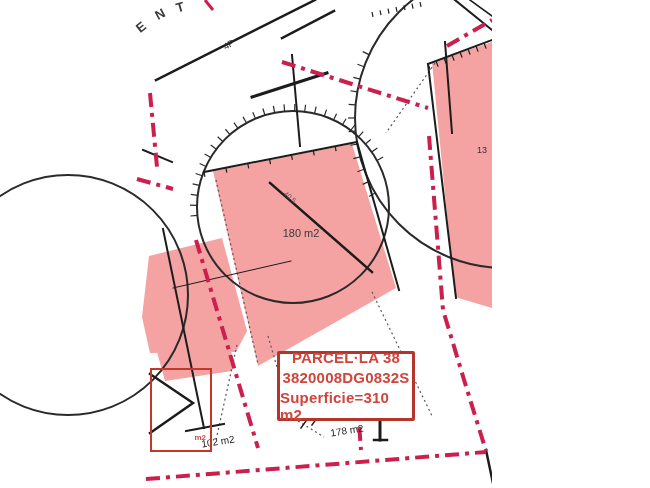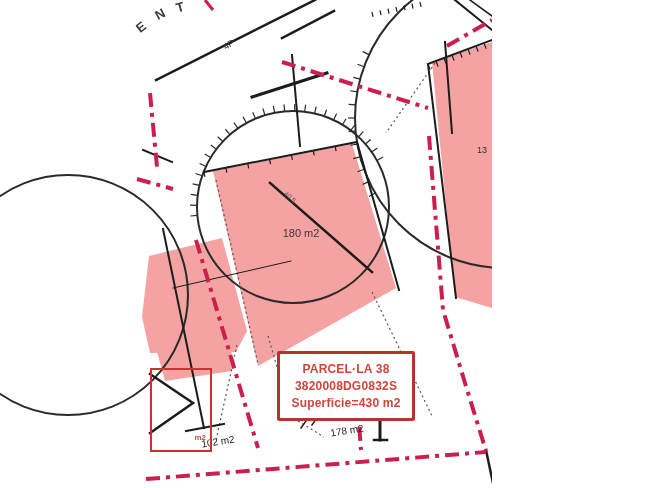--- a/index.html
+++ b/index.html
@@ -4,21 +4,21 @@
 <style>
   html,body{margin:0;padding:0;background:#ffffff;}
   #stage{position:relative;width:650px;height:488px;background:#ffffff;overflow:hidden;
          font-family:"Liberation Sans",sans-serif;}
   #map-svg{position:absolute;left:0;top:0;}
   .map-label{position:absolute;white-space:nowrap;transform-origin:center;line-height:1;}
   .info-box{position:absolute;left:277px;top:351px;width:138px;height:70px;
             background:#ffffff;border:3px solid #b5352c;border-radius:2px;
             display:flex;flex-direction:column;justify-content:center;align-items:center;
             gap:3px;box-sizing:border-box;}
-  .info-line{color:#d0453c;font-size:12px;font-weight:600;letter-spacing:.2px;}
+  .info-line{color:#d0453c;font-size:15px;font-weight:600;letter-spacing:.2px;}
   .small-box{position:absolute;left:150px;top:368px;width:62px;height:84px;
              border:2.5px solid #c0392b;box-sizing:border-box;background:transparent;}
   .small-box .m2{position:absolute;right:4px;bottom:8px;color:#cf4a42;font-size:8px;font-weight:600;}
 </style>
 </head>
 <body>
 
 <div id="stage">
 
   <svg id="map-svg" width="650" height="488" viewBox="0 0 650 488">
@@ -153,20 +153,20 @@
   <span class="map-label" style="left: 229px; top: 45px; font-size: 9px; color: rgb(51, 51, 51); font-weight: normal; transform: translate(-50%, -50%) rotate(-30deg);">4P</span>
   <span class="map-label" style="left: 301px; top: 233px; font-size: 11px; color: rgb(58, 58, 58); font-weight: normal; transform: translate(-50%, -50%) rotate(0deg);">180 m2</span>
   <span class="map-label" style="left: 290px; top: 197px; font-size: 7px; color: rgb(85, 85, 85); font-weight: normal; transform: translate(-50%, -50%) rotate(41deg);">40.5</span>
   <span class="map-label" style="left: 482px; top: 150px; font-size: 9px; color: rgb(51, 51, 51); font-weight: normal; transform: translate(-50%, -50%) rotate(0deg);">13</span>
   <span class="map-label" style="left: 218px; top: 442px; font-size: 10px; color: rgb(34, 34, 34); font-weight: normal; transform: translate(-50%, -50%) rotate(-9deg);">102 m2</span>
   <span class="map-label" style="left: 347px; top: 431px; font-size: 10px; color: rgb(34, 34, 34); font-weight: normal; transform: translate(-50%, -50%) rotate(-9deg);">178 m2</span>
 
   <div class="info-box">
     <span class="info-line">PARCEL·LA 38</span>
     <span class="info-line">3820008DG0832S</span>
-    <span class="info-line">Superficie=430 m2</span>
+    <span class="info-line">Superficie=310 m2</span>
   </div>
 
   <div class="small-box">
     <span class="m2">m2</span>
   </div>
 
 </div>
 
 </body></html>

